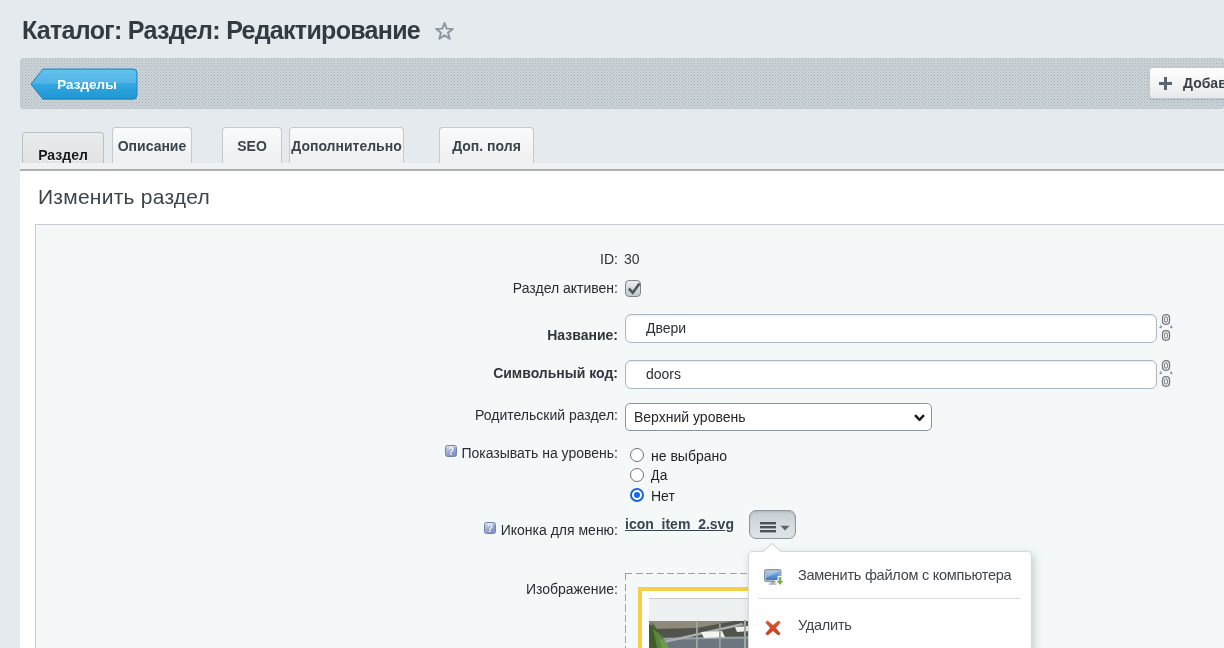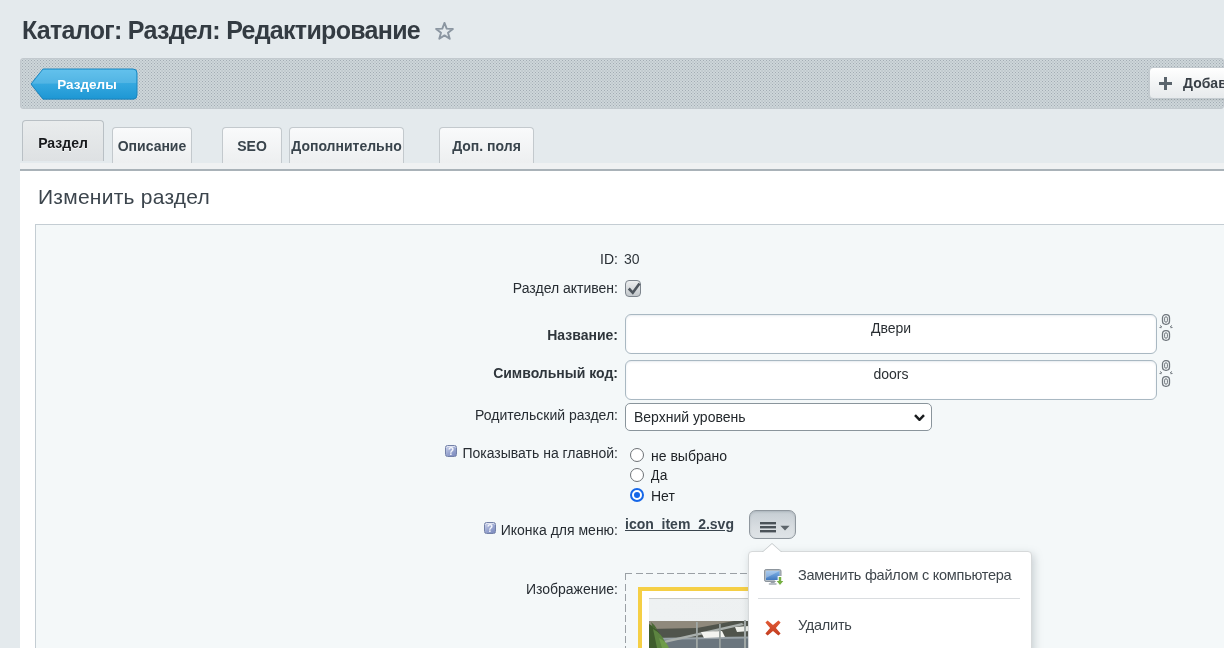--- a/index.html
+++ b/index.html
@@ -22,35 +22,35 @@
     background:linear-gradient(#ffffff,#e7eaec);
     border:1px solid #c3cacf; border-radius:4px;
     box-shadow:0 1px 2px rgba(0,0,0,0.10);
   }
   .addbtn .plus { position:absolute; left:9px; top:9px; }
   .addbtn .txt { position:absolute; left:33px; top:7px; font-size:14px; font-weight:bold; color:#383f46; white-space:nowrap; }
 
   .tab { top:127px; height:36px; background:linear-gradient(#f9fafb,#edeff0);
     border:1px solid #c3c9cd; border-bottom:none; border-radius:4px 4px 0 0;
     text-align:center; font-size:14px; font-weight:bold; color:#39444c; line-height:37px; }
-  .tab.active { top:120px; height:41px; background:linear-gradient(#e9eced,#dee1e3);
+  .tab.active { top:132px; height:41px; background:linear-gradient(#e9eced,#dee1e3);
     border-color:#b9c0c5; color:#17191c; line-height:45px; text-shadow:0 1px 0 rgba(255,255,255,0.8); }
   .tabstrip { left:20px; top:163px; width:1204px; height:6px; background:#eff1f2; }
   .tabline { left:20px; top:169px; width:1204px; height:2px; background:#a9b2b8; }
 
   .content { left:20px; top:171px; width:1204px; height:477px; background:#ffffff; }
   .h2 { left:38px; top:185px; font-size:21px; color:#3c454d; letter-spacing:0.25px; }
   .formbox { left:35px; top:224px; width:1189px; height:424px; background:#f4f8f9; border:1px solid #c4cdd3; border-right:none; border-bottom:none; }
 
   .lbl { left:218px; width:400px; text-align:right; font-size:14px; color:#272d33; }
   .lbl b { color:#2f363c; }
   .val { font-size:14px; color:#2f363c; }
 
-  .inp { left:625px; width:532px; height:40px; background:#fff; border:1px solid #a9b8c2; border-radius:6px;
-    font-size:14px; color:#2a2f33; padding:0 20px; line-height:27px; box-shadow:inset 0 1px 2px rgba(145,165,180,0.22);text-align:center; }
+  .inp { left:625px; width:532px; height:29px; background:#fff; border:1px solid #a9b8c2; border-radius:6px;
+    font-size:14px; color:#2a2f33; padding:0 20px; line-height:27px; box-shadow:inset 0 1px 2px rgba(145,165,180,0.22); }
 
   .selectbox { left:625px; width:307px; height:28px; background:#fff; border:1px solid #8a959c; border-radius:5px;
     font-size:14px; color:#23282c; padding:0 8px; line-height:26px; }
 
   .cb { left:625px; top:280px; width:16px; height:17px; border:1.5px solid #7d858d; border-radius:4px;
     background:linear-gradient(#eceeef,#c2c7cb); }
 
   .radio { width:14px; height:14px; border:1.5px solid #6d7276; border-radius:50%; background:#fff; }
   .radio.on { border:2px solid #1667e8; }
   .radio.on::after { content:""; position:absolute; left:2px; top:2px; width:6px; height:6px; border-radius:50%; background:#1667e8; }
@@ -136,21 +136,21 @@
   <div class="abs inp" style="top:360px;">doors</div>
 
   <div class="abs lbl" style="top:407px;">Родительский раздел:</div>
   <div class="abs selectbox" style="top:403px;">Верхний уровень
     <svg style="position:absolute; right:6px; top:10px;" width="11" height="7" viewBox="0 0 11 7">
       <path d="M1 1.2 L5.5 5.8 L10 1.2" fill="none" stroke="#191c1e" stroke-width="2.5"></path>
     </svg>
   </div>
 
   <div class="abs hint" style="left:445px; top:445px;">?</div>
-  <div class="abs lbl" style="top:445px;">Показывать на главной:</div>
+  <div class="abs lbl" style="top:445px;">Показывать на уровень:</div>
   <div class="abs radio" style="left:630px; top:448px;"></div>
   <div class="abs rlbl" style="left:651px; top:448px;">не выбрано</div>
   <div class="abs radio" style="left:630px; top:468px;"></div>
   <div class="abs rlbl" style="left:651px; top:468px;font-family:Liberation Mono, monospace;">Да</div>
   <div class="abs radio on" style="left:630px; top:488px;"></div>
   <div class="abs rlbl" style="left:651px; top:488px;">Нет</div>
 
   <div class="abs hint" style="left:484px; top:522px;">?</div>
   <div class="abs lbl" style="top:522px;">Иконка для меню:</div>
   <div class="abs link" style="left:625px; top:516px;">icon_item_2.svg</div>

